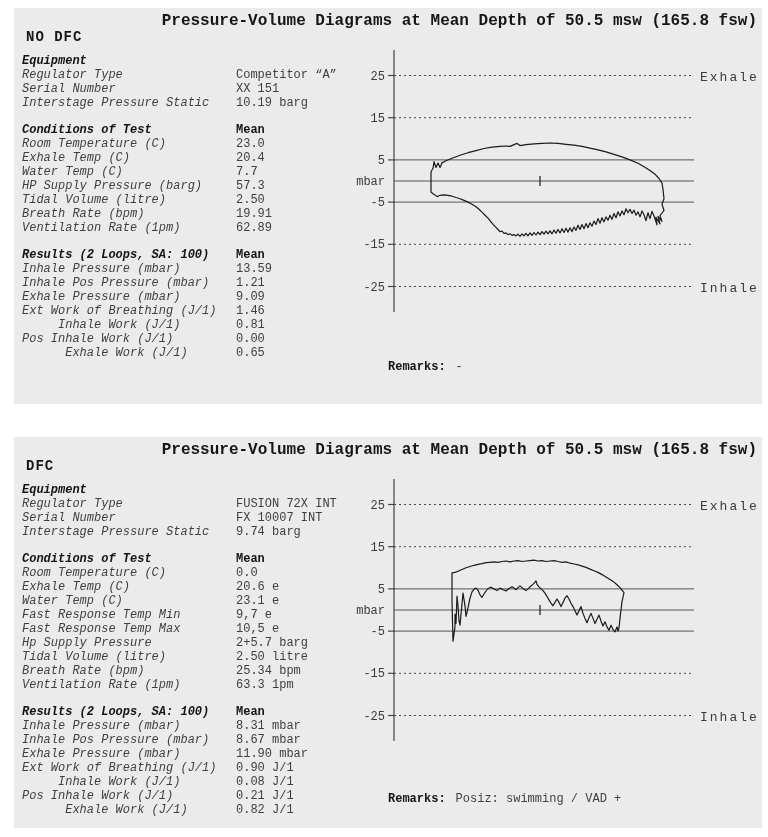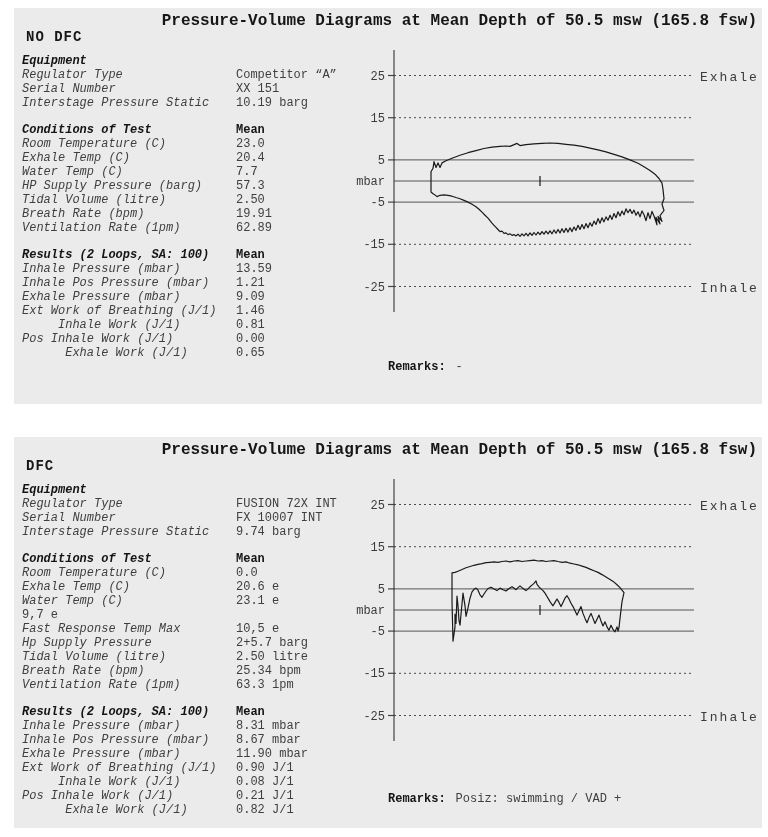--- a/index.html
+++ b/index.html
@@ -112,21 +112,21 @@
       <div class="row head"><span class="lbl">Equipment</span></div>
       <div class="row"><span class="lbl">Regulator Type</span><span class="val">FUSION 72X INT</span></div>
       <div class="row"><span class="lbl">Serial Number</span><span class="val">FX 10007 INT</span></div>
       <div class="row"><span class="lbl">Interstage Pressure Static</span><span class="val">9.74 barg</span></div>
     </div>
     <div class="sec">
       <div class="row head"><span class="lbl">Conditions of Test</span><span class="val">Mean</span></div>
       <div class="row"><span class="lbl">Room Temperature (C)</span><span class="val">0.0</span></div>
       <div class="row"><span class="lbl">Exhale Temp (C)</span><span class="val">20.6 e</span></div>
       <div class="row"><span class="lbl">Water Temp (C)</span><span class="val">23.1 e</span></div>
-      <div class="row"><span class="val">9,7 e</span></div>
+      <div class="row"><span class="lbl">Fast Response Temp Min</span><span class="val">9,7 e</span></div>
       <div class="row"><span class="lbl">Fast Response Temp Max</span><span class="val">10,5 e</span></div>
       <div class="row"><span class="lbl">Hp Supply Pressure</span><span class="val">2+5.7 barg</span></div>
       <div class="row"><span class="lbl">Tidal Volume (litre)</span><span class="val">2.50 litre</span></div>
       <div class="row"><span class="lbl">Breath Rate (bpm)</span><span class="val">25.34 bpm</span></div>
       <div class="row"><span class="lbl">Ventilation Rate (1pm)</span><span class="val">63.3 1pm</span></div>
     </div>
     <div class="sec">
       <div class="row head"><span class="lbl">Results (2 Loops, SA: 100)</span><span class="val">Mean</span></div>
       <div class="row"><span class="lbl">Inhale Pressure (mbar)</span><span class="val">8.31 mbar</span></div>
       <div class="row"><span class="lbl">Inhale Pos Pressure (mbar)</span><span class="val">8.67 mbar</span></div>

